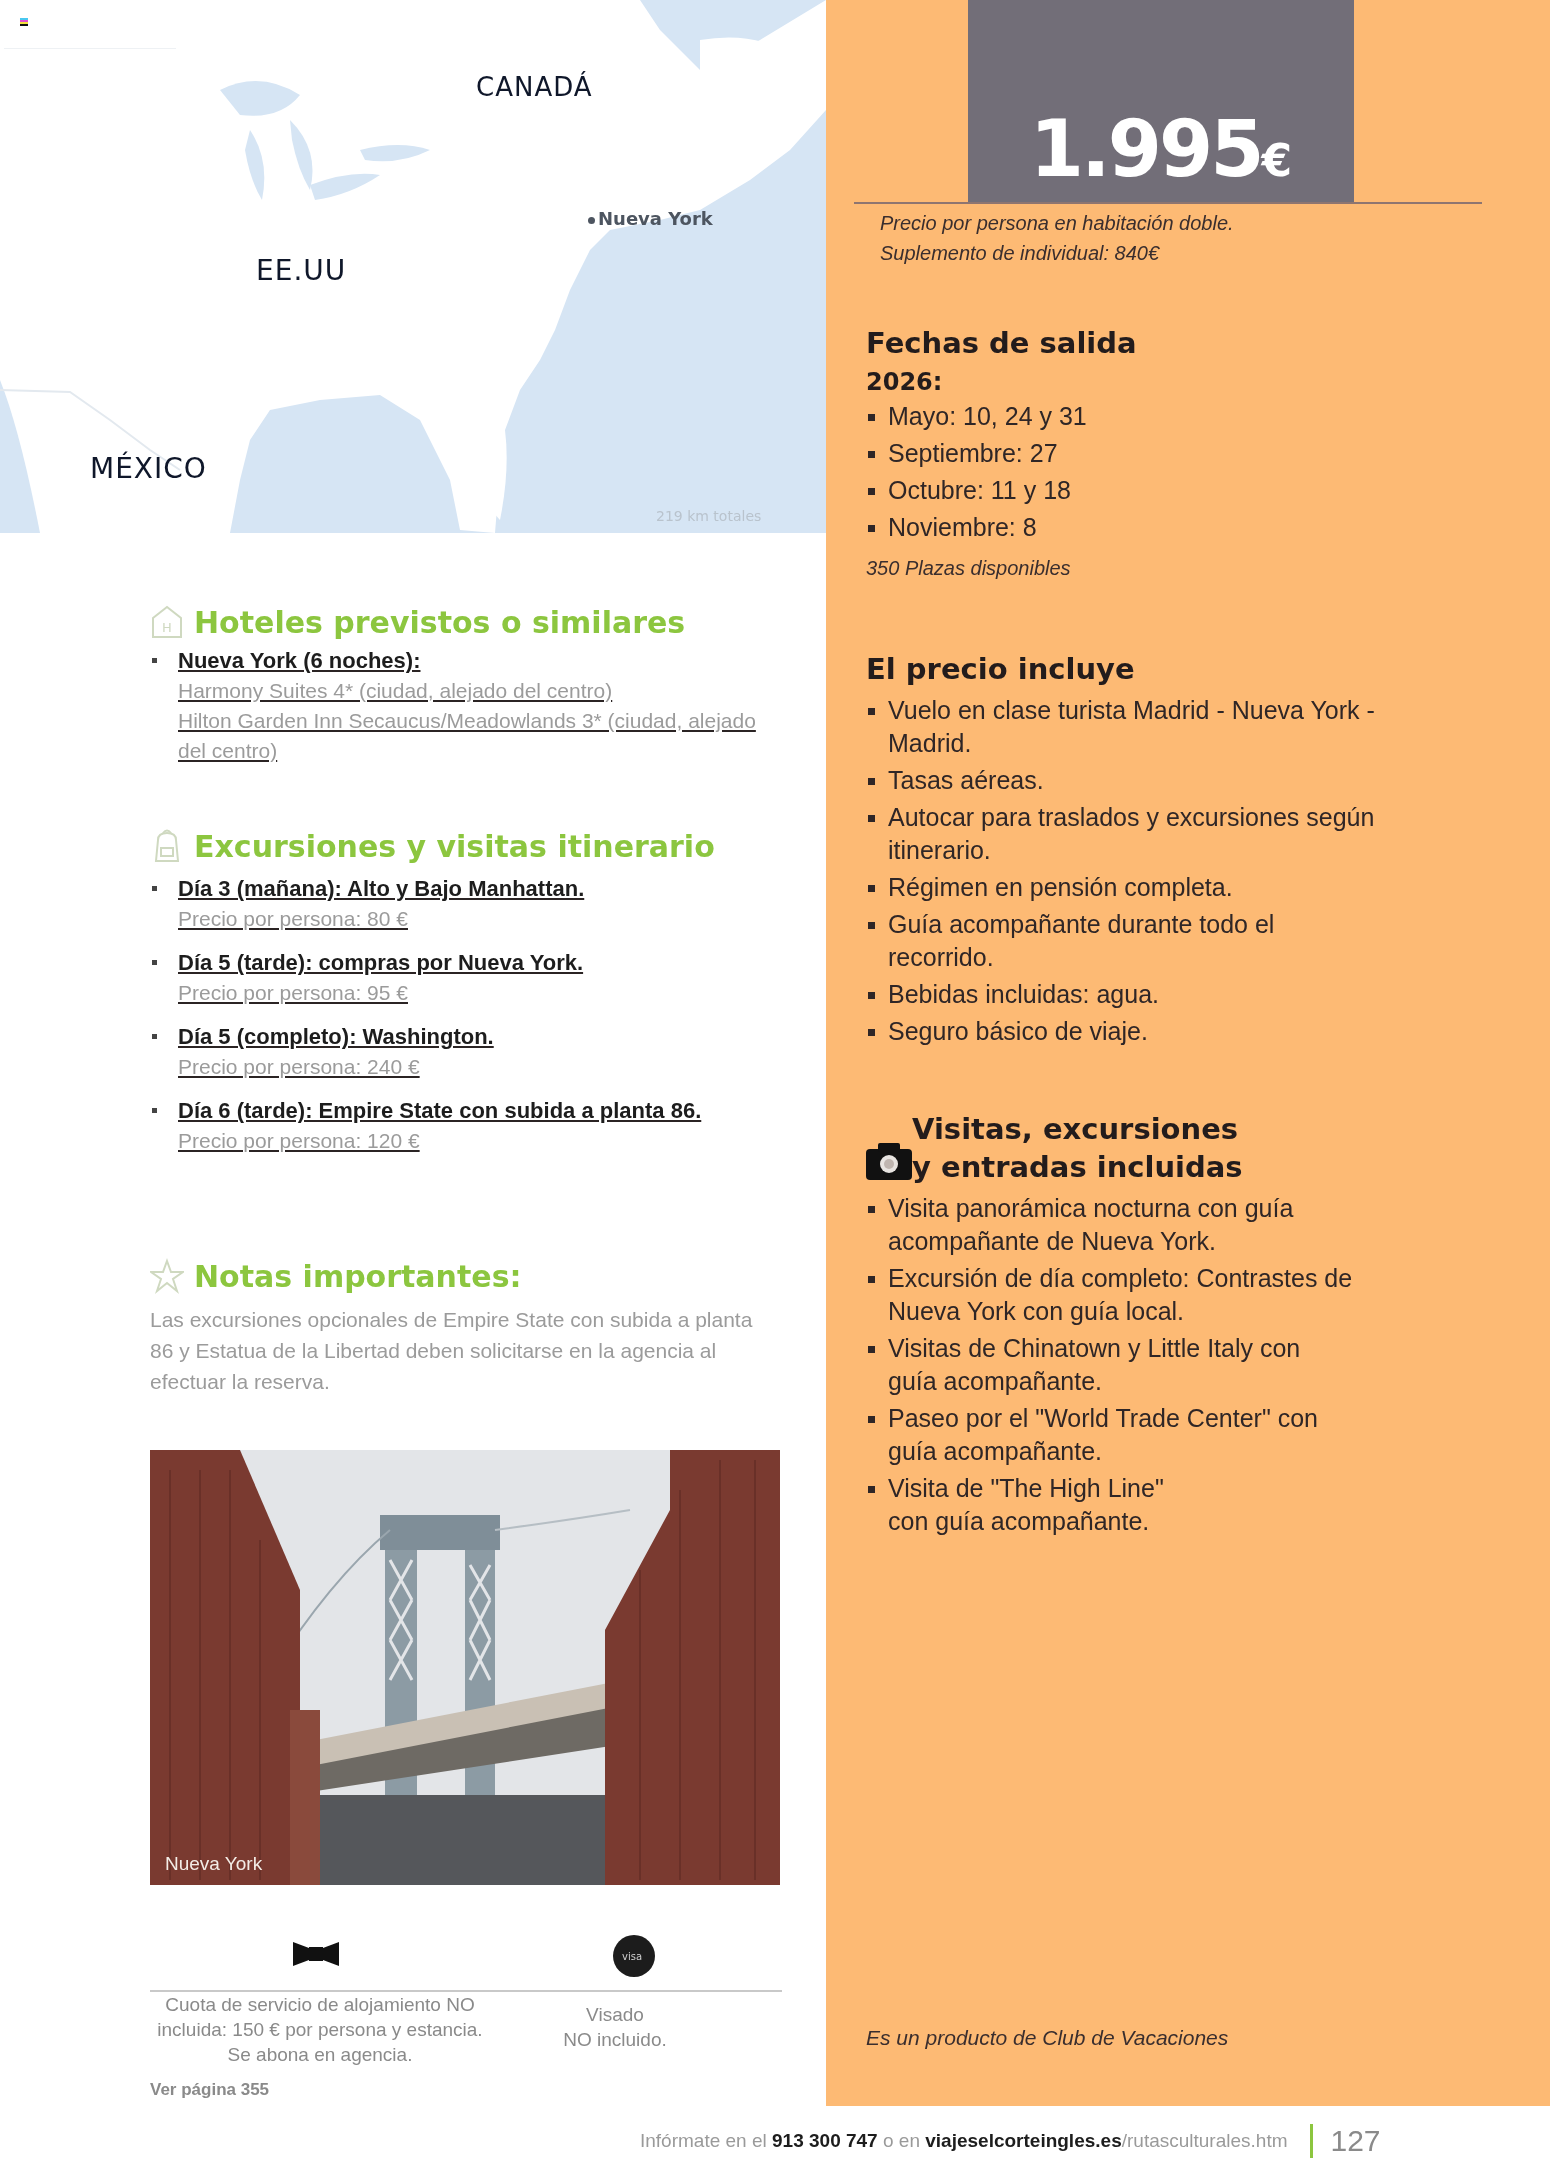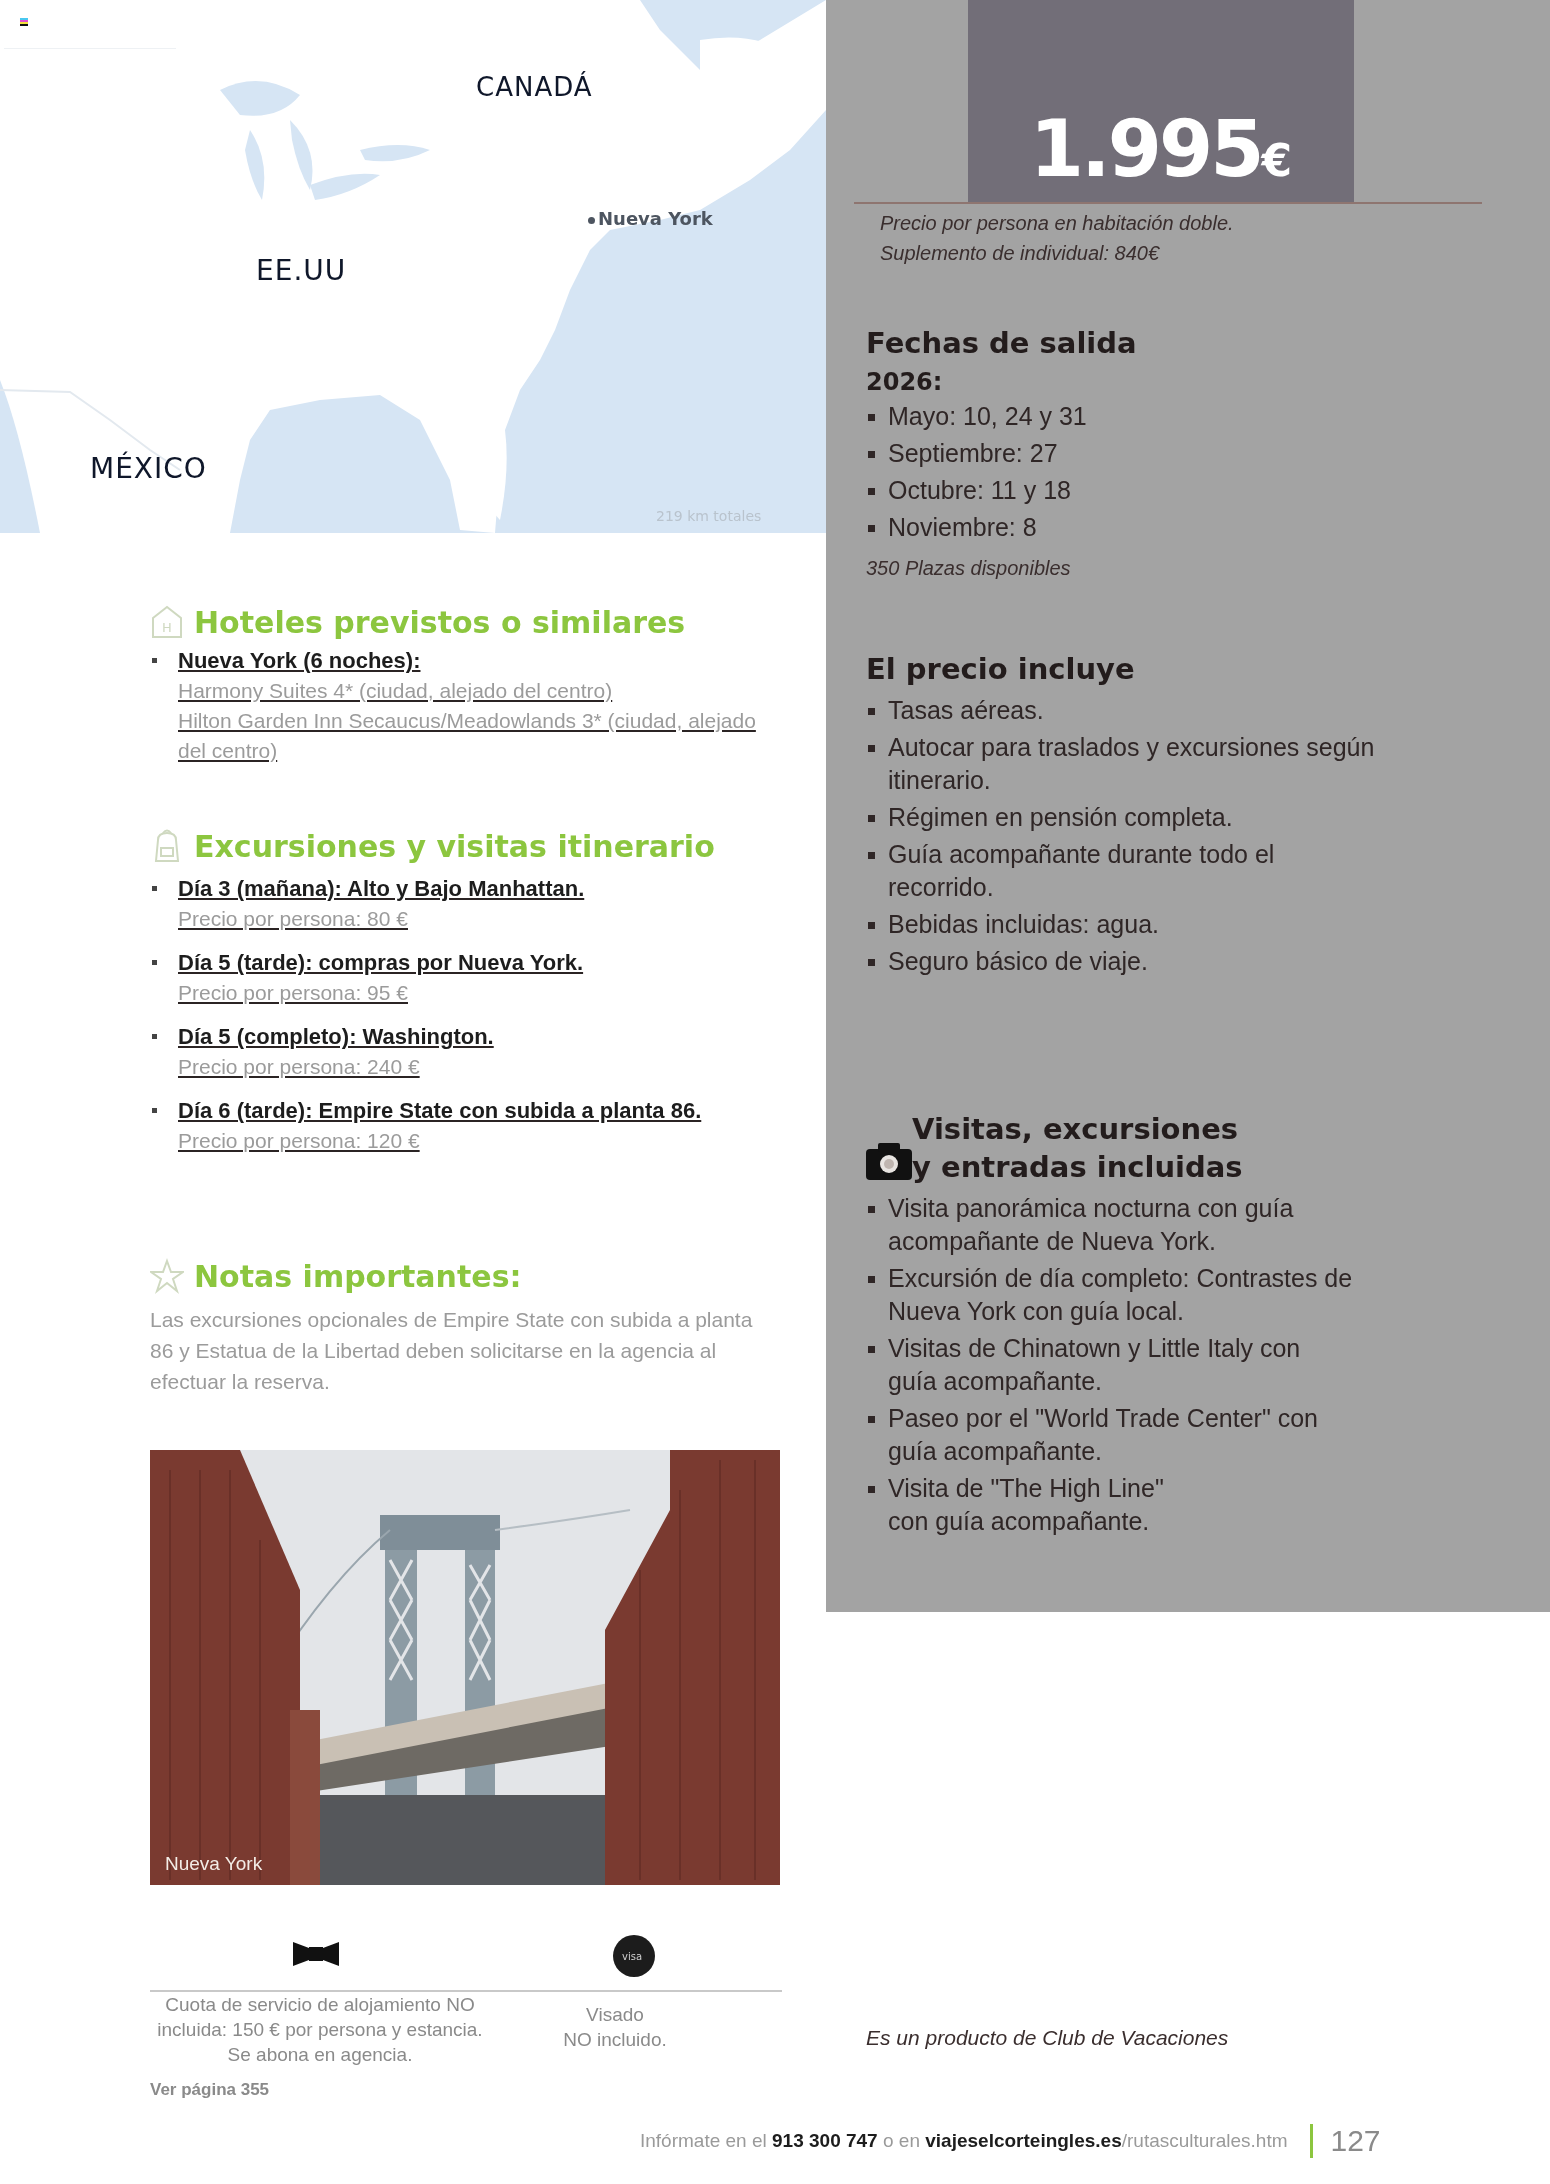--- a/index.html
+++ b/index.html
@@ -19,22 +19,22 @@
   .lbl-mexico { left:90px; top:452px; font-size:28px; }
   .lbl-ny { left:588px; top:208px; font-size:18px; font-weight:bold; color:#4d5560; letter-spacing:0; }
   .lbl-ny::before { content:""; display:inline-block; width:7px; height:7px; border-radius:50%; background:#4d5560; margin-right:3px; vertical-align:middle; }
   .lbl-scale { left:656px; top:508px; font-size:14px; color:#b9c3cd; letter-spacing:0; }
   .cmyk { position:absolute; left:20px; top:18px; width:8px; height:10px; }
   .cmyk span { display:block; height:2px; }
   .top-rule { position:absolute; left:4px; top:48px; width:172px; height:1px; background:#eef1f4; }
 
   
   .panel {
-    position:absolute; left:826px; top:0; width:724px; height:1612px;
-    background:#a3a3a3;
+    position:absolute; left:826px; top:0; width:724px; height:2106px;
+    background:#fdba74;
   }
   .price-box {
     position:absolute; left:142px; top:0; width:386px; height:202px;
     background:#726e78;
   }
   .price {
     position:absolute; left:0; right:0; top:110px; text-align:center;
     font-family:"DejaVu Sans", sans-serif; font-weight:bold; color:#fff;
     font-size:78px; letter-spacing:-3px; line-height:1;
   }
@@ -146,20 +146,21 @@
       <li>Septiembre: 27</li>
       <li>Octubre: 11 y 18</li>
       <li>Noviembre: 8</li>
     </ul>
     <div class="plazas">350  Plazas disponibles</div>
   </div>
 
   <div class="p-section" style="top:652px">
     <h2 class="p-title">El precio incluye</h2>
     <ul class="p-list" style="margin-top:8px; width:540px">
+      <li>Vuelo en clase turista Madrid - Nueva York - Madrid.</li>
       <li>Tasas aéreas.</li>
       <li>Autocar para traslados y excursiones según itinerario.</li>
       <li>Régimen en pensión completa.</li>
       <li style="width:440px">Guía acompañante durante todo el recorrido.</li>
       <li>Bebidas incluidas: agua.</li>
       <li>Seguro básico de viaje.</li>
     </ul>
   </div>
 
   <div class="p-section" style="top:1110px">

